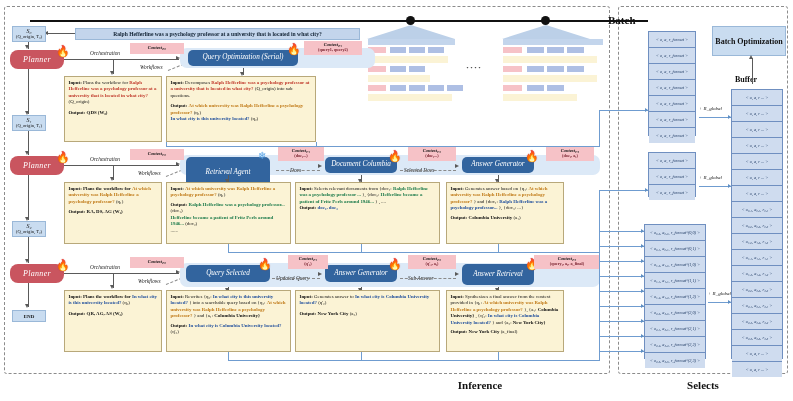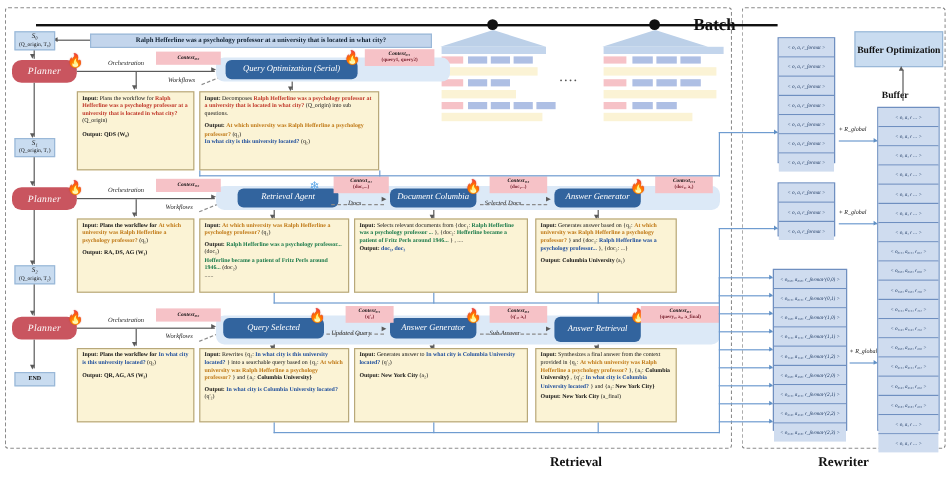--- a/index.html
+++ b/index.html
@@ -85,29 +85,29 @@
   .tup:last-child{border-bottom:none;}
   .policy{background:#c9dcf0;border:1px solid #9ab8d8;display:flex;align-items:center;
           justify-content:center;text-align:center;font-size:8px;font-weight:bold;}
   .buflabel{font-size:8px;font-weight:bold;text-align:center;}
   .rg{font-size:5px;font-style:italic;white-space:nowrap;}
 </style>
 </head>
 <body>
 
 <div class="abs region" style="left:4px;top:6px;width:606px;height:368px;"></div>
-<div class="abs region-label" style="left:420px;top:379px;width:120px;">Retrieval</div>
+<div class="abs region-label" style="left:420px;top:379px;width:120px;">Inference</div>
 
 <div class="abs region" style="left:618px;top:6px;width:170px;height:368px;"></div>
-<div class="abs region-label" style="left:643px;top:379px;width:120px;">Rewriter</div>
+<div class="abs region-label" style="left:643px;top:379px;width:120px;">Selects</div>
 
 <div class="abs batch-line" style="left:30px;top:20px;width:618px;"></div>
 <div class="abs dot" style="left:406px;top:16px;width:9px;height:9px;"></div>
 <div class="abs dot" style="left:541px;top:16px;width:9px;height:9px;"></div>
-<div class="abs" style="left:578px;top:14px;font-size:14px;font-weight:bold;">Batch</div>
+<div class="abs" style="left:608px;top:14px;font-size:11px;font-weight:bold;">Batch</div>
 
 <div class="abs fan" style="left:367px;top:25px;"></div>
 <div class="abs mc-head" style="left:368px;top:39px;width:87px;height:6px;"></div>
 <div class="abs mc-pink" style="left:368px;top:47px;width:18px;height:6px;"></div>
 <div class="abs mc-blue" style="left:390px;top:47px;width:16px;height:6px;"></div>
 <div class="abs mc-blue" style="left:409px;top:47px;width:16px;height:6px;"></div>
 <div class="abs mc-blue" style="left:428px;top:47px;width:16px;height:6px;"></div>
 <div class="abs mc-cream" style="left:368px;top:56px;width:80px;height:7px;"></div>
 <div class="abs mc-pink" style="left:368px;top:66px;width:18px;height:6px;"></div>
 <div class="abs mc-blue" style="left:390px;top:66px;width:16px;height:6px;"></div>
@@ -209,21 +209,21 @@
 <div class="abs ln" style="left:28px;top:131px;width:1px;height:24px;"></div>
 <div class="abs arrowhead ah-d" style="left:25.4px;top:151px;"></div>
 
 <div class="abs ln" style="left:64px;top:165px;width:115px;height:1px;"></div>
 <div class="abs arrowhead ah-r" style="left:176px;top:162.4px;"></div>
 <div class="abs lbl" style="left:90px;top:156px;">Orchestration</div>
 <div class="abs lbl" style="left:138px;top:170px;">Workflows</div>
 <div class="abs dash-ln" style="left:166px;top:176px;width:22px;transform:rotate(-22deg);transform-origin:left center;"></div>
 
 <div class="abs agentwrap" style="left:180px;top:155px;width:420px;height:20px;"></div>
-<div class="abs agent" style="left:198px;top:157px;width:84px;height:16px;">Retrieval Agent</div>
+<div class="abs agent" style="left:186px;top:157px;width:84px;height:32px;">Retrieval Agent</div>
 <div class="snow abs" style="left:258px;top:151px;">❄</div>
 <div class="abs agent" style="left:325px;top:157px;width:72px;height:16px;">Document Columbia</div>
 <div class="fire abs" style="left:388px;top:151px;">🔥</div>
 <div class="abs agent" style="left:462px;top:157px;width:72px;height:16px;">Answer Generator</div>
 <div class="fire abs" style="left:525px;top:151px;">🔥</div>
 
 <div class="abs lbl" style="left:290px;top:167px;">Docs</div>
 <div class="abs dash-ln" style="left:276px;top:170px;width:44px;"></div>
 <div class="abs arrowhead ah-r" style="left:318px;top:163.5px;"></div>
 <div class="abs lbl" style="left:404px;top:167px;">Selected Docs</div>
@@ -498,15 +498,15 @@
   <div class="tup" style="height:15px;">&lt; o₁,₁, a₁,₁, r₁,₁ &gt;</div>
   <div class="tup" style="height:15px;">&lt; o₁,₂, a₁,₂, r₁,₂ &gt;</div>
   <div class="tup" style="height:15px;">&lt; o₂,₀, a₂,₀, r₂,₀ &gt;</div>
   <div class="tup" style="height:15px;">&lt; o₂,₁, a₂,₁, r₂,₁ &gt;</div>
   <div class="tup" style="height:15px;">&lt; o₂,₂, a₂,₂, r₂,₂ &gt;</div>
   <div class="tup" style="height:15px;">&lt; o₂,₃, a₂,₃, r₂,₃ &gt;</div>
   <div class="tup" style="height:15px;">&lt; o, a, r ... &gt;</div>
   <div class="tup" style="height:15px;">&lt; o, a, r ... &gt;</div>
 </div>
 
-<div class="abs policy" style="left:712px;top:26px;width:74px;height:30px;">Buffer Optimization</div>
+<div class="abs policy" style="left:712px;top:26px;width:74px;height:30px;">Batch Optimization</div>
 <div class="abs ln" style="left:752px;top:58px;width:1px;height:26px;"></div>
 <div class="abs arrowhead ah-u" style="left:749.4px;top:55px;"></div>
 
 </body></html>

